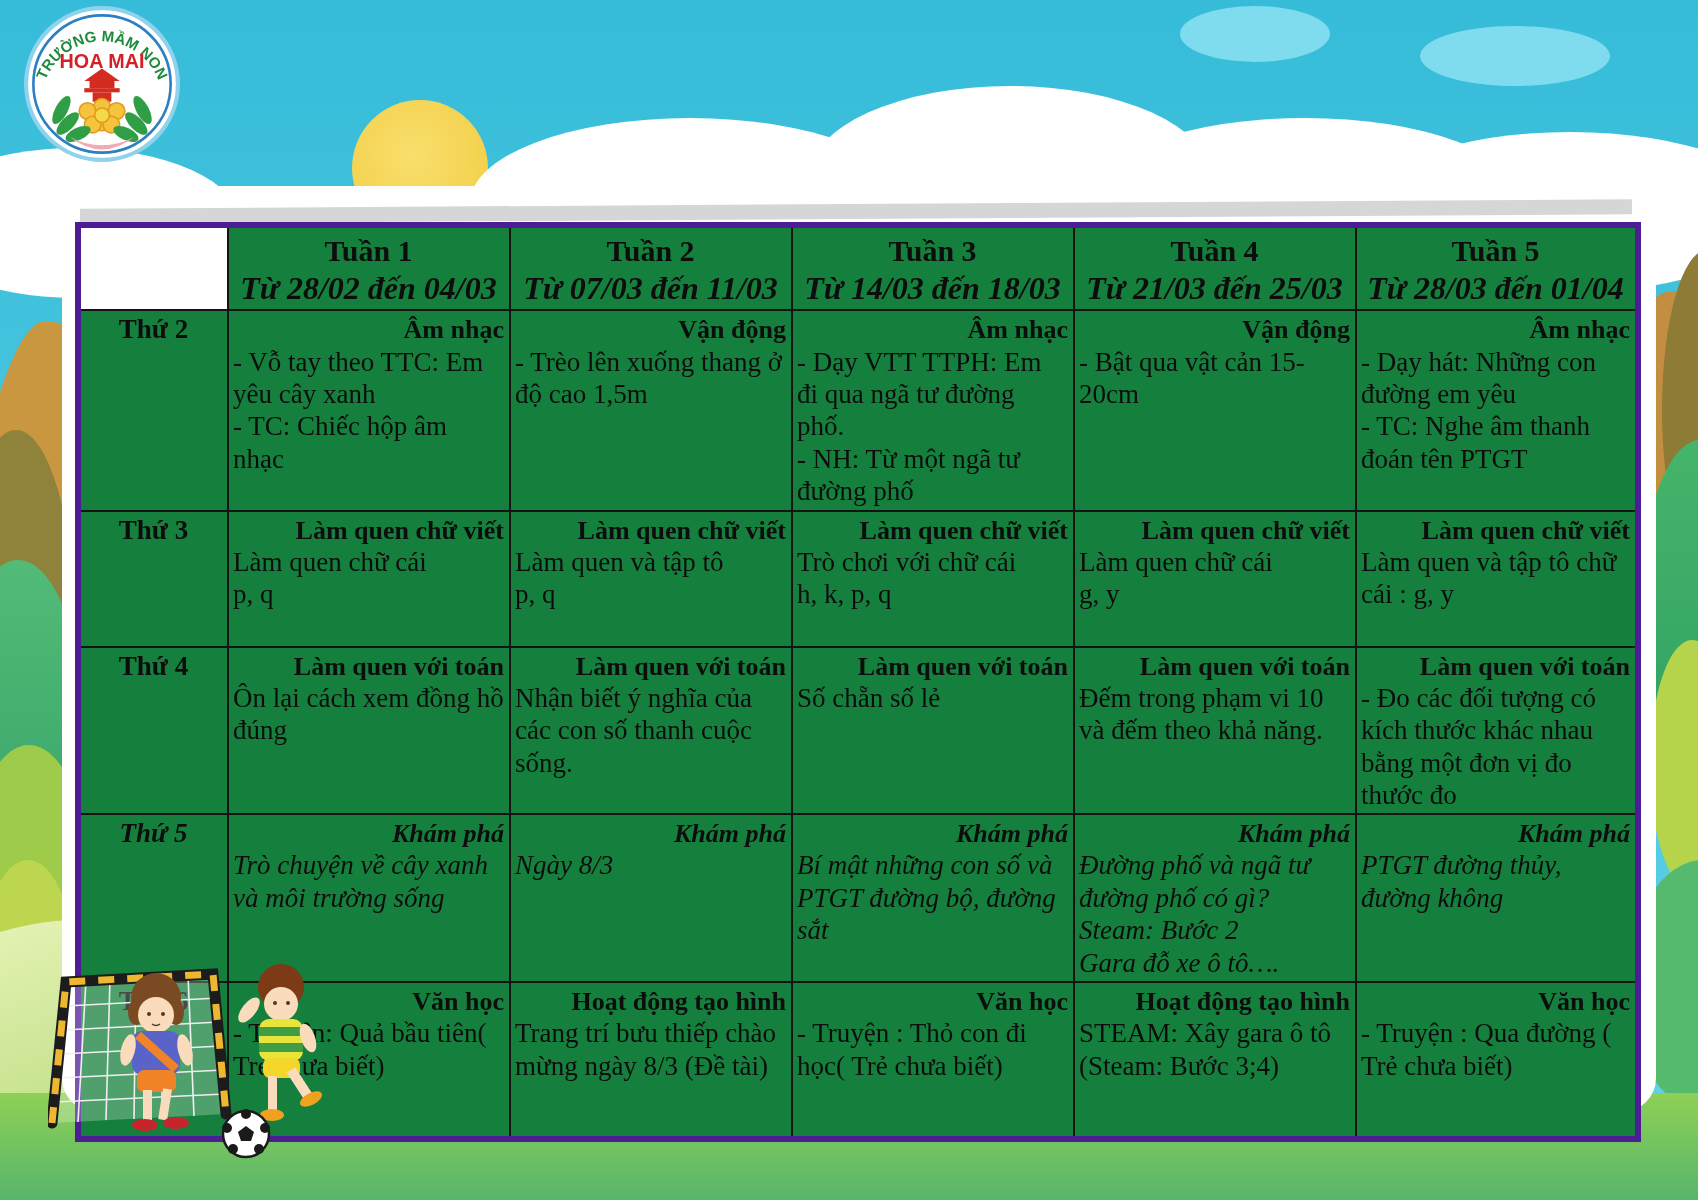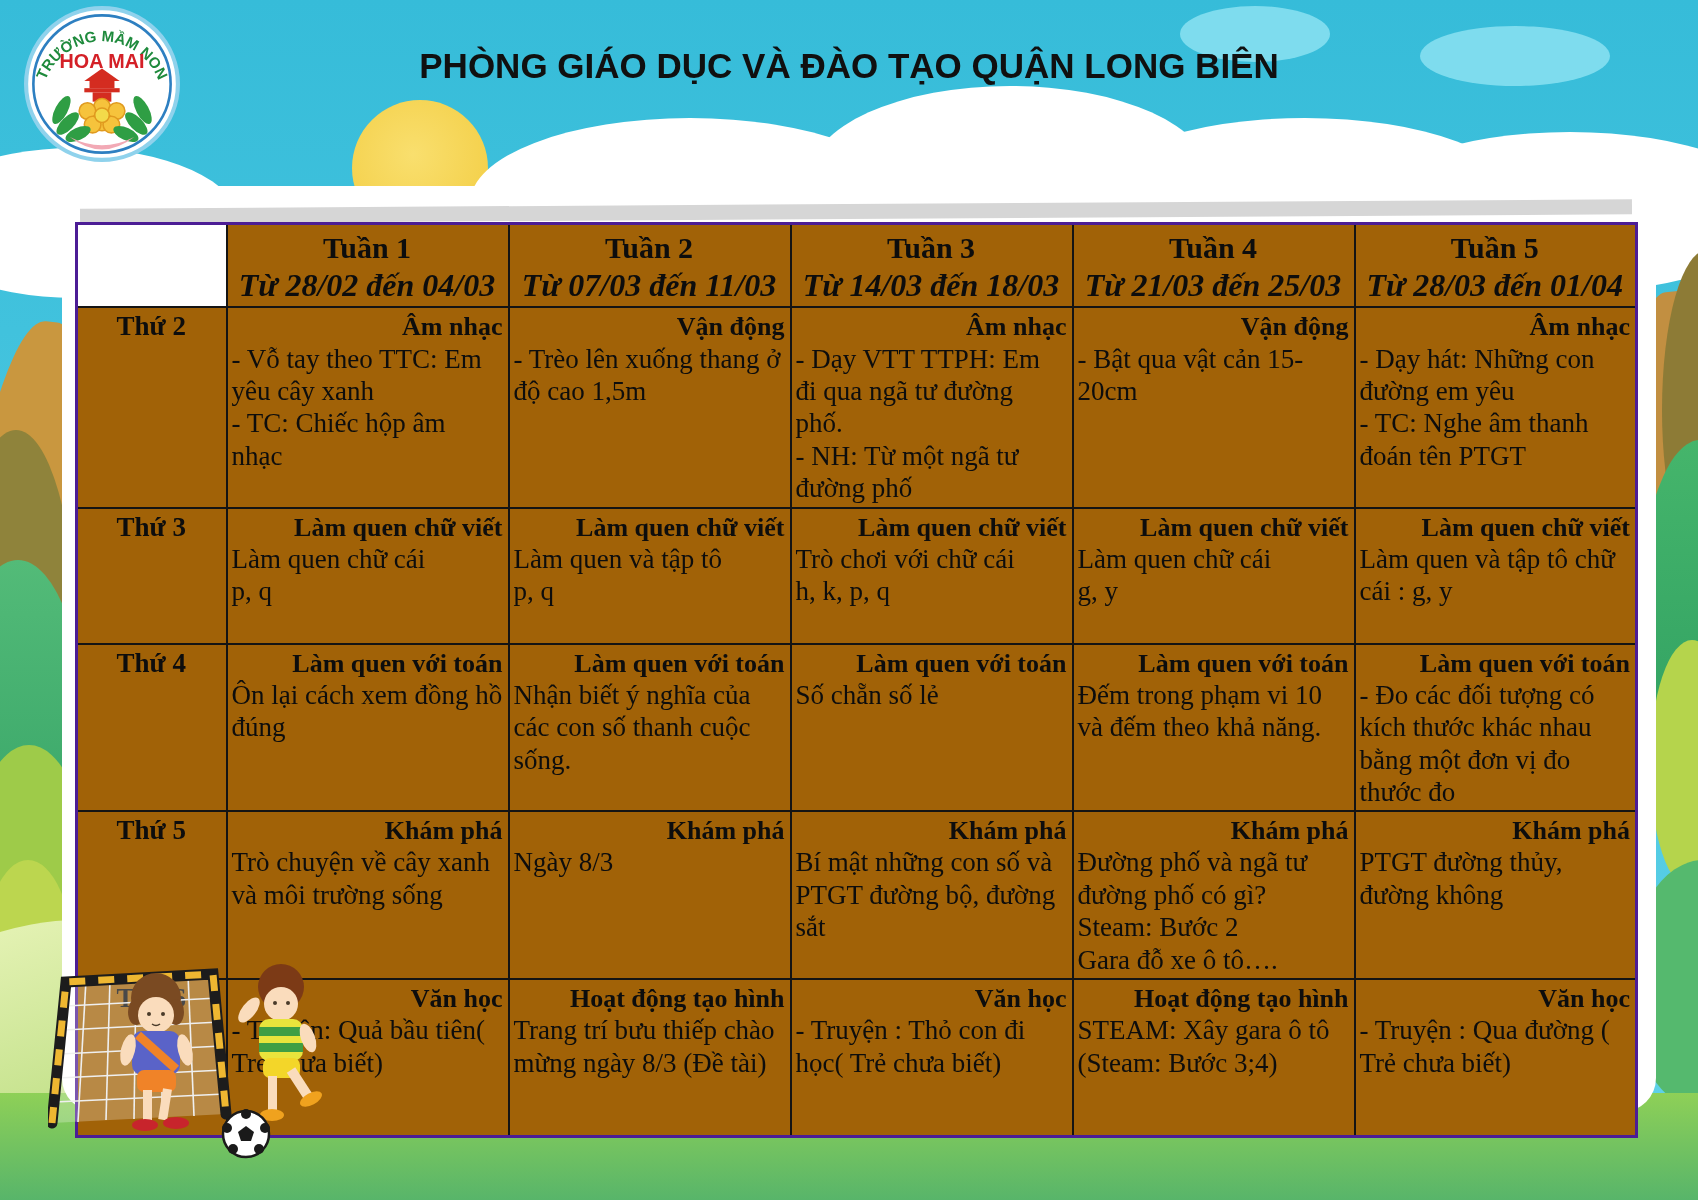--- a/index.html
+++ b/index.html
@@ -54,29 +54,29 @@
   .titles{left:0;top:46px;width:1698px;text-align:center;z-index:9;
        color:#101010;font-family:"Liberation Sans",sans-serif;font-weight:bold;}
   .titles .t1,.titles .t2{font-size:35px;line-height:39px;letter-spacing:0px;}
   .titles .t3{font-size:38px;line-height:44px;margin-top:1px;}
 
   
   .logo{left:24px;top:6px;width:156px;height:156px;z-index:10;}
 
   
   table.sched{border-collapse:collapse;table-layout:fixed;position:absolute;
-       left:75px;top:222px;width:1562px;z-index:8;background:#a16207;
-       border:3px solid #4c1d95;}
+       left:75px;top:222px;width:1562px;z-index:8;background:#15803d;
+       border:6px solid #4c1d95;}
   table.sched th,table.sched td{border:2.5px solid #141414;vertical-align:top;
        padding:2px 5px 2px 4px;font-size:27px;line-height:1.2;color:#0d0d0d;}
   col.daycol{width:150px;}
   col.wkcol{width:282px;}
   tr.hrow{height:71px;}
   tr.r0{height:195px;margin-left:38px;} tr.r1{height:136px;} tr.r2{height:154px;}
-  tr.r3{height:144px;} tr.r4{height:157px;}
+  tr.r3{height:144px;font-style:italic;} tr.r4{height:157px;}
   th.corner{background:#fff;}
   .wk-title{font-weight:bold;font-size:30px;text-align:center;padding-top:3px;}
   .wk-dates{font-weight:bold;font-style:italic;font-size:32px;text-align:center;}
   th.day{vertical-align:middle;text-align:center;font-weight:bold;font-size:30px;}
   .subj{font-weight:bold;text-align:right;font-size:26px;padding-top:1px;}
   .ln{text-align:left;}
 
   
   .kids{left:48px;top:918px;width:310px;height:250px;z-index:12;}
 </style>
@@ -104,21 +104,20 @@
 <div class="abs blob tr-green"></div>
 <div class="abs blob tr-leaf"></div>
 <div class="abs blob tr-bush"></div>
 
 <div class="abs hill-left"></div>
 <div class="abs grass"></div>
 <div class="abs panel-sliver"></div>
 <div class="abs panel"></div>
 
 <div class="abs titles">
-  <div class="t1">PHÒNG GIÁO DỤC VÀ ĐÀO TẠO QUẬN LONG BIÊN</div>
 </div>
 
 <svg class="abs logo" viewBox="0 0 150 150">
   <circle cx="75" cy="75" r="73" fill="#ffffff" stroke="#8fd2ec" stroke-width="4"></circle>
   <circle cx="75" cy="75" r="66" fill="none" stroke="#2d7fc1" stroke-width="2.5"></circle>
   <defs>
       <path id="arcTop" d="M 17 92 A 58 58 0 1 1 133 92" fill="none"></path>
     </defs>
   <text font-size="14.5" font-weight="bold" fill="#1e8a3c" font-family="Liberation Sans, sans-serif">
     <textPath href="#arcTop" startOffset="50%" text-anchor="middle">TRƯỜNG MẦM NON</textPath>

